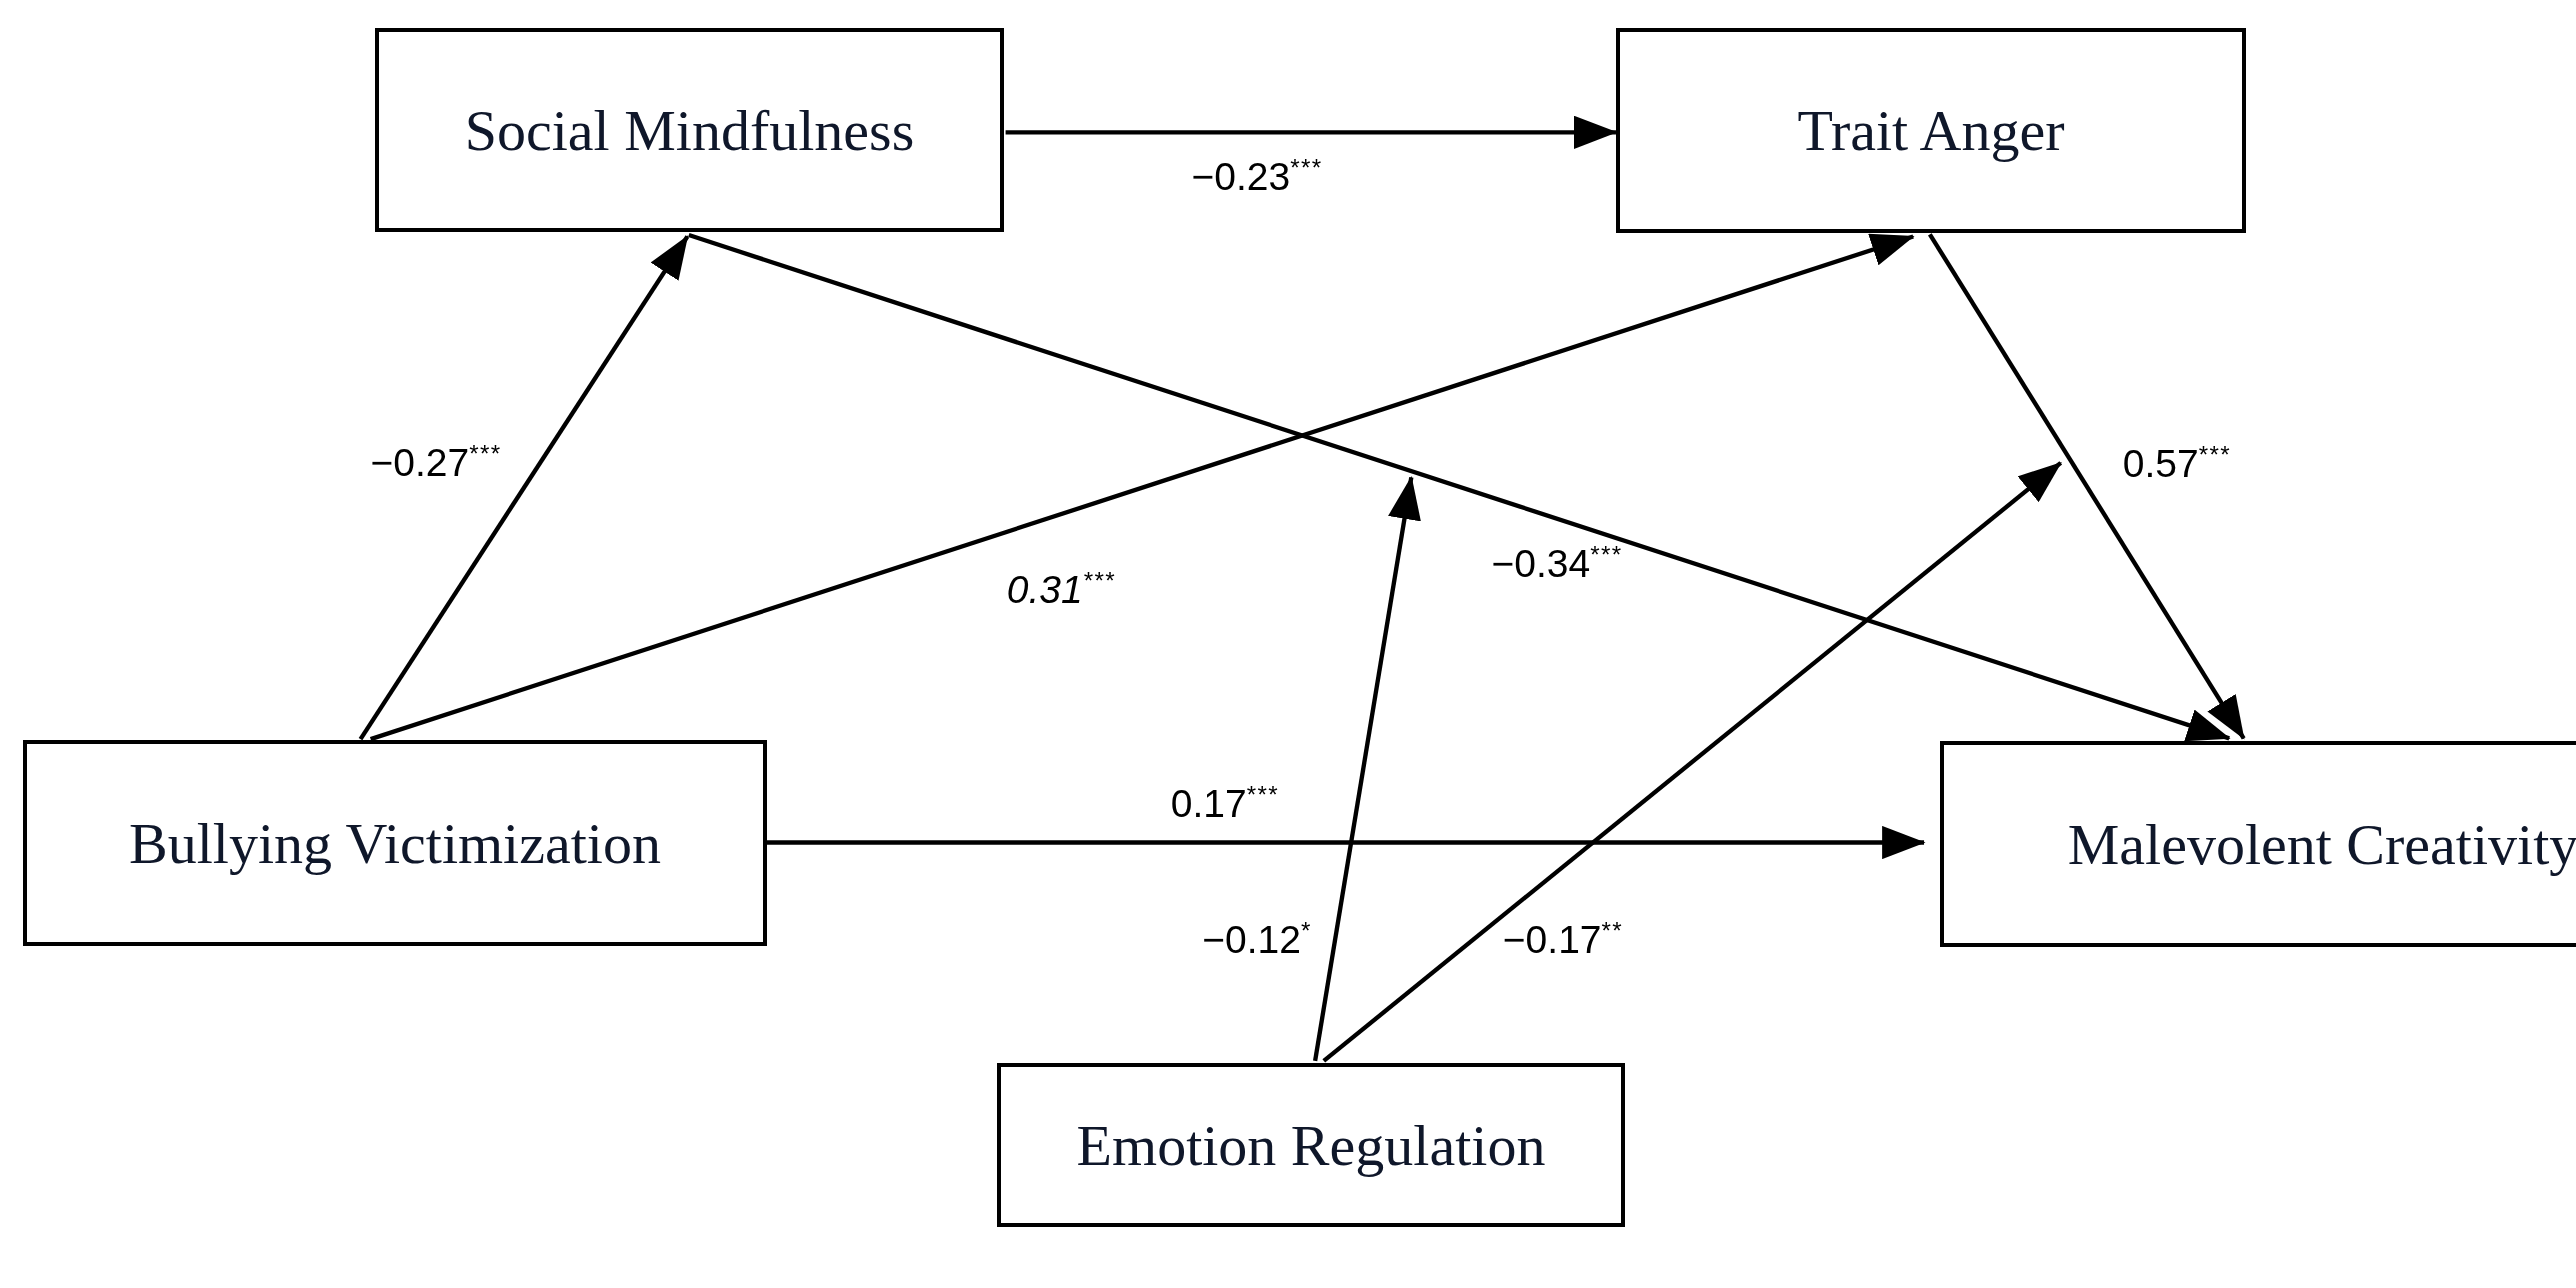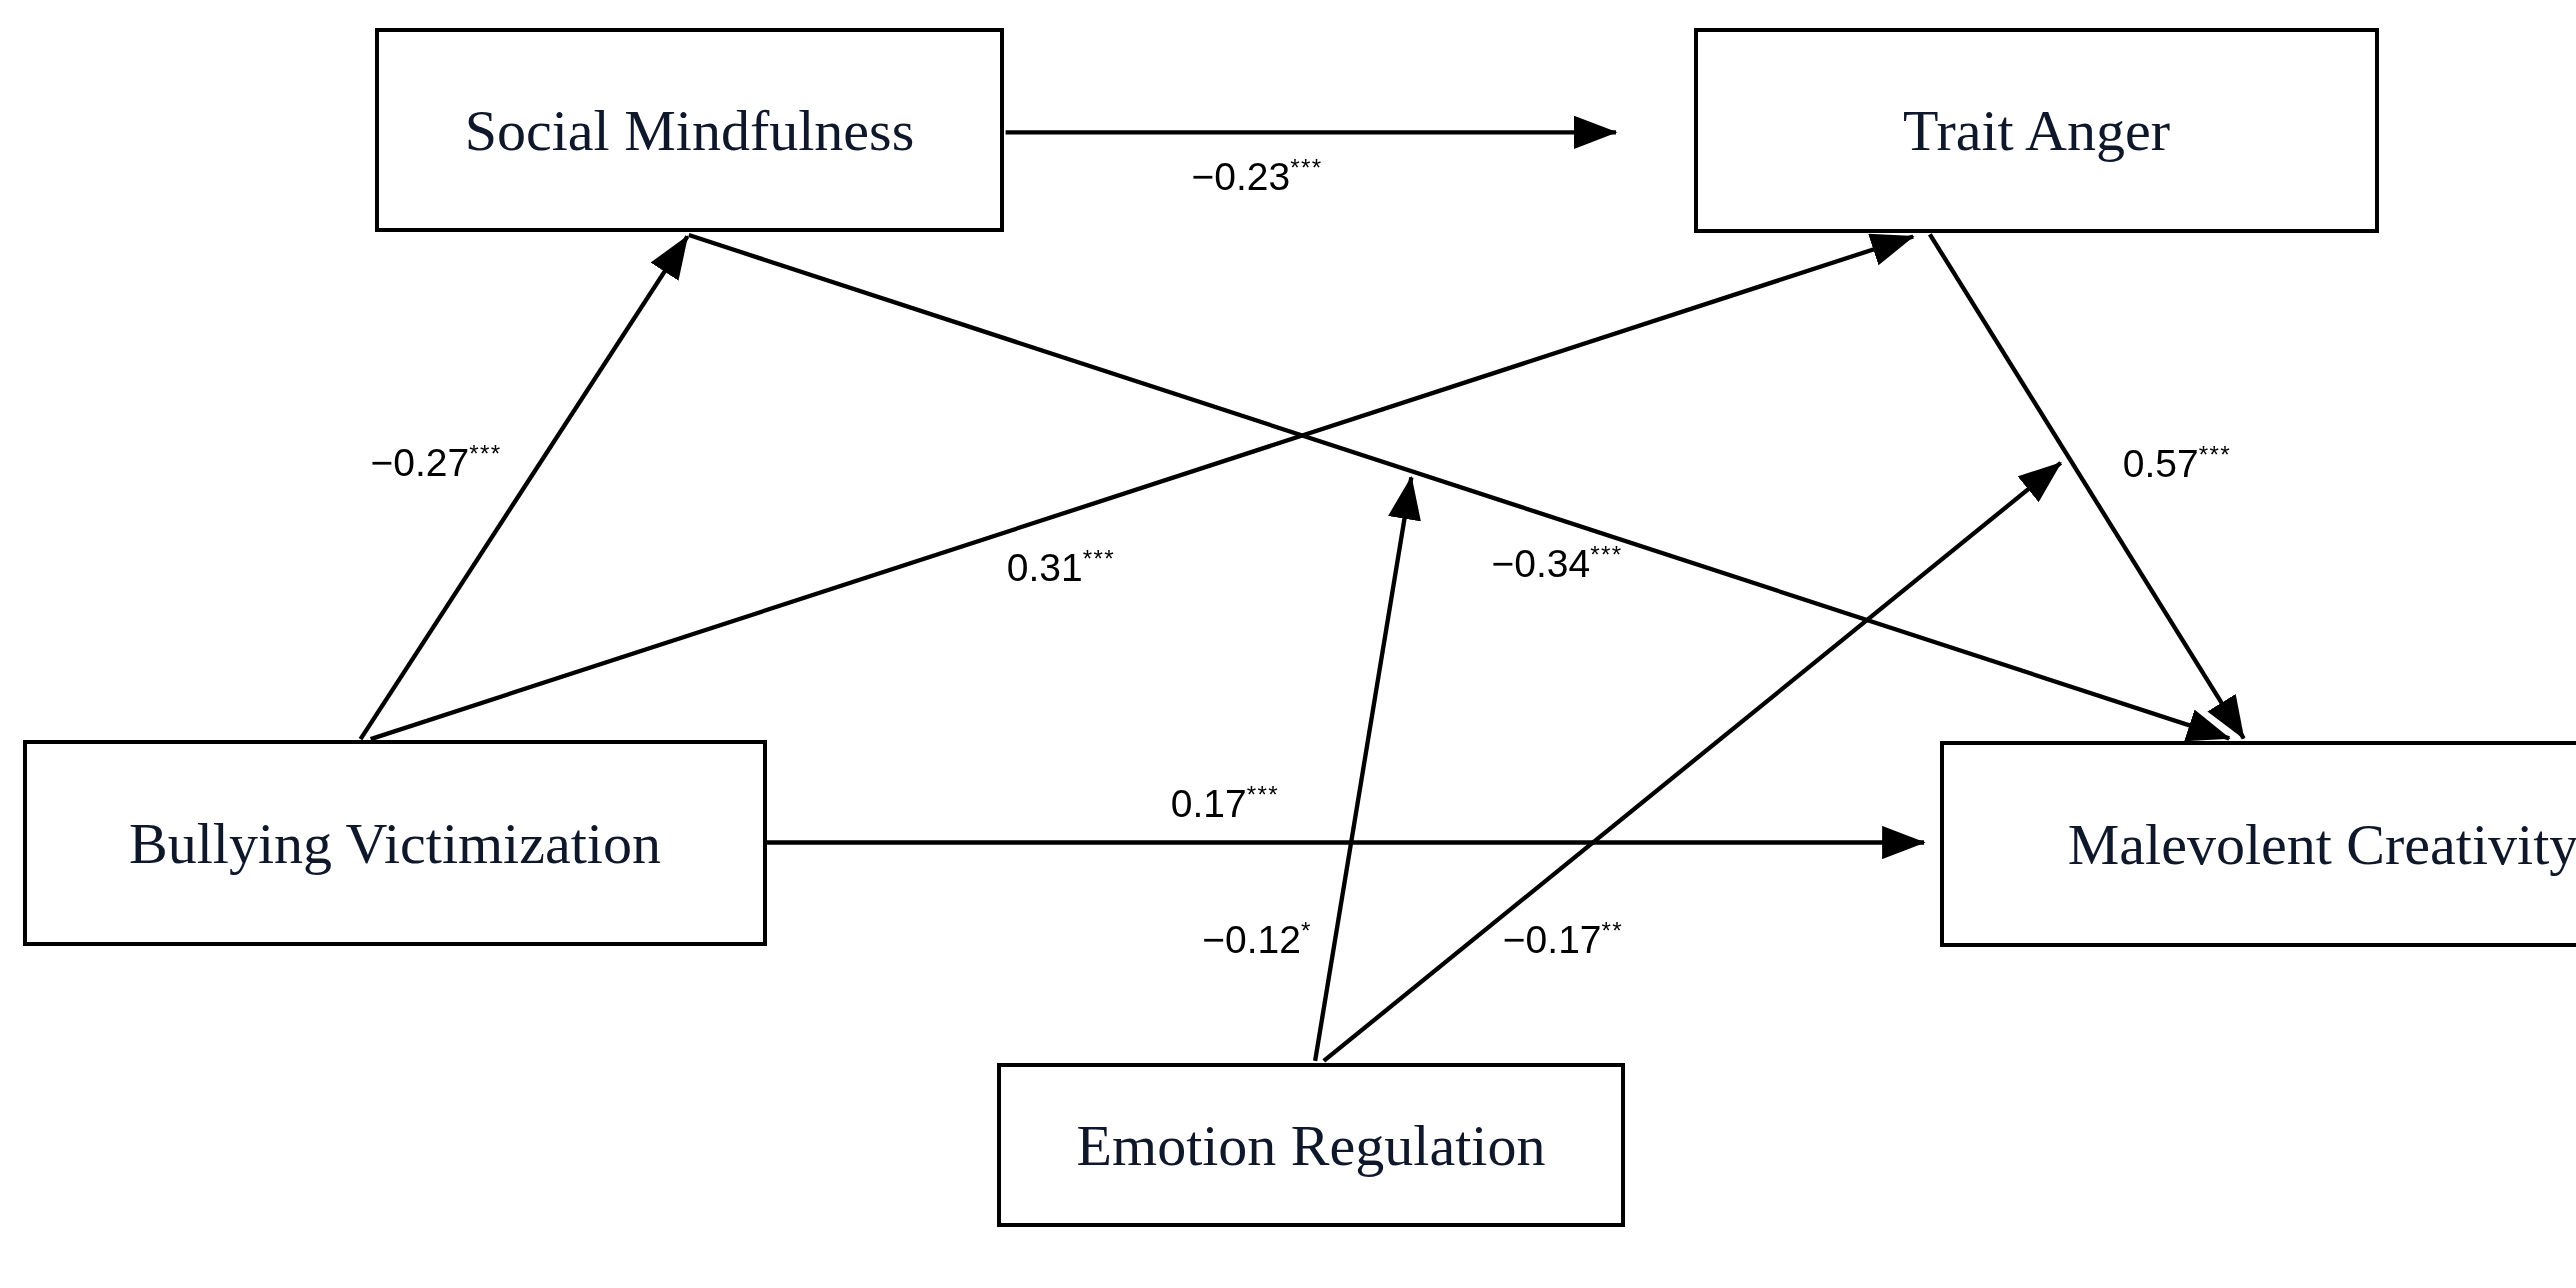--- a/index.html
+++ b/index.html
@@ -71,21 +71,21 @@
     <line x1="2668" y1="324" x2="3102" y2="1021" marker-end="url(#arrowhead)"></line>
     <line x1="962" y1="1165" x2="2660" y2="1165" marker-end="url(#arrowhead)"></line>
     <line x1="1818" y1="1467" x2="1951" y2="660" marker-end="url(#arrowhead)"></line>
     <line x1="1830" y1="1467" x2="2849" y2="640" marker-end="url(#arrowhead)"></line>
   </svg>
 
   <div class="node" style="left:375px; top:28px; width:629px; height:204px;">
     <span>Social Mindfulness</span>
   </div>
 
-  <div class="node" style="left:1694px; top:27.5px; width:685px; height:205px;">
+  <div class="node" style="left:1616px; top:27.5px; width:630px; height:205px;">
     <span>Trait Anger</span>
   </div>
 
   <div class="node" style="left:23px; top:740px; width:744px; height:206px;">
     <span>Bullying Victimization</span>
   </div>
 
   <div class="node" style="left:1940px; top:741px; width:766px; height:206px;">
     <span>Malevolent Creativity</span>
   </div>
@@ -95,21 +95,21 @@
   </div>
 
   <div class="coef" style="left:1225px; top:176px;margin-left:32px;">
     <span>−0.23</span><sup>***</sup>
   </div>
 
   <div class="coef" style="left:436px; top:462px;">
     <span>−0.27</span><sup>***</sup>
   </div>
 
-  <div class="coef" style="left:1061px; top:567px;">
+  <div class="coef" style="left:1061px; top:589px;font-style:italic;">
     <span>0.31</span><sup>***</sup>
   </div>
 
   <div class="coef" style="left:1557px; top:563px;">
     <span>−0.34</span><sup>***</sup>
   </div>
 
   <div class="coef" style="left:2177px; top:463px;">
     <span>0.57</span><sup>***</sup>
   </div>

